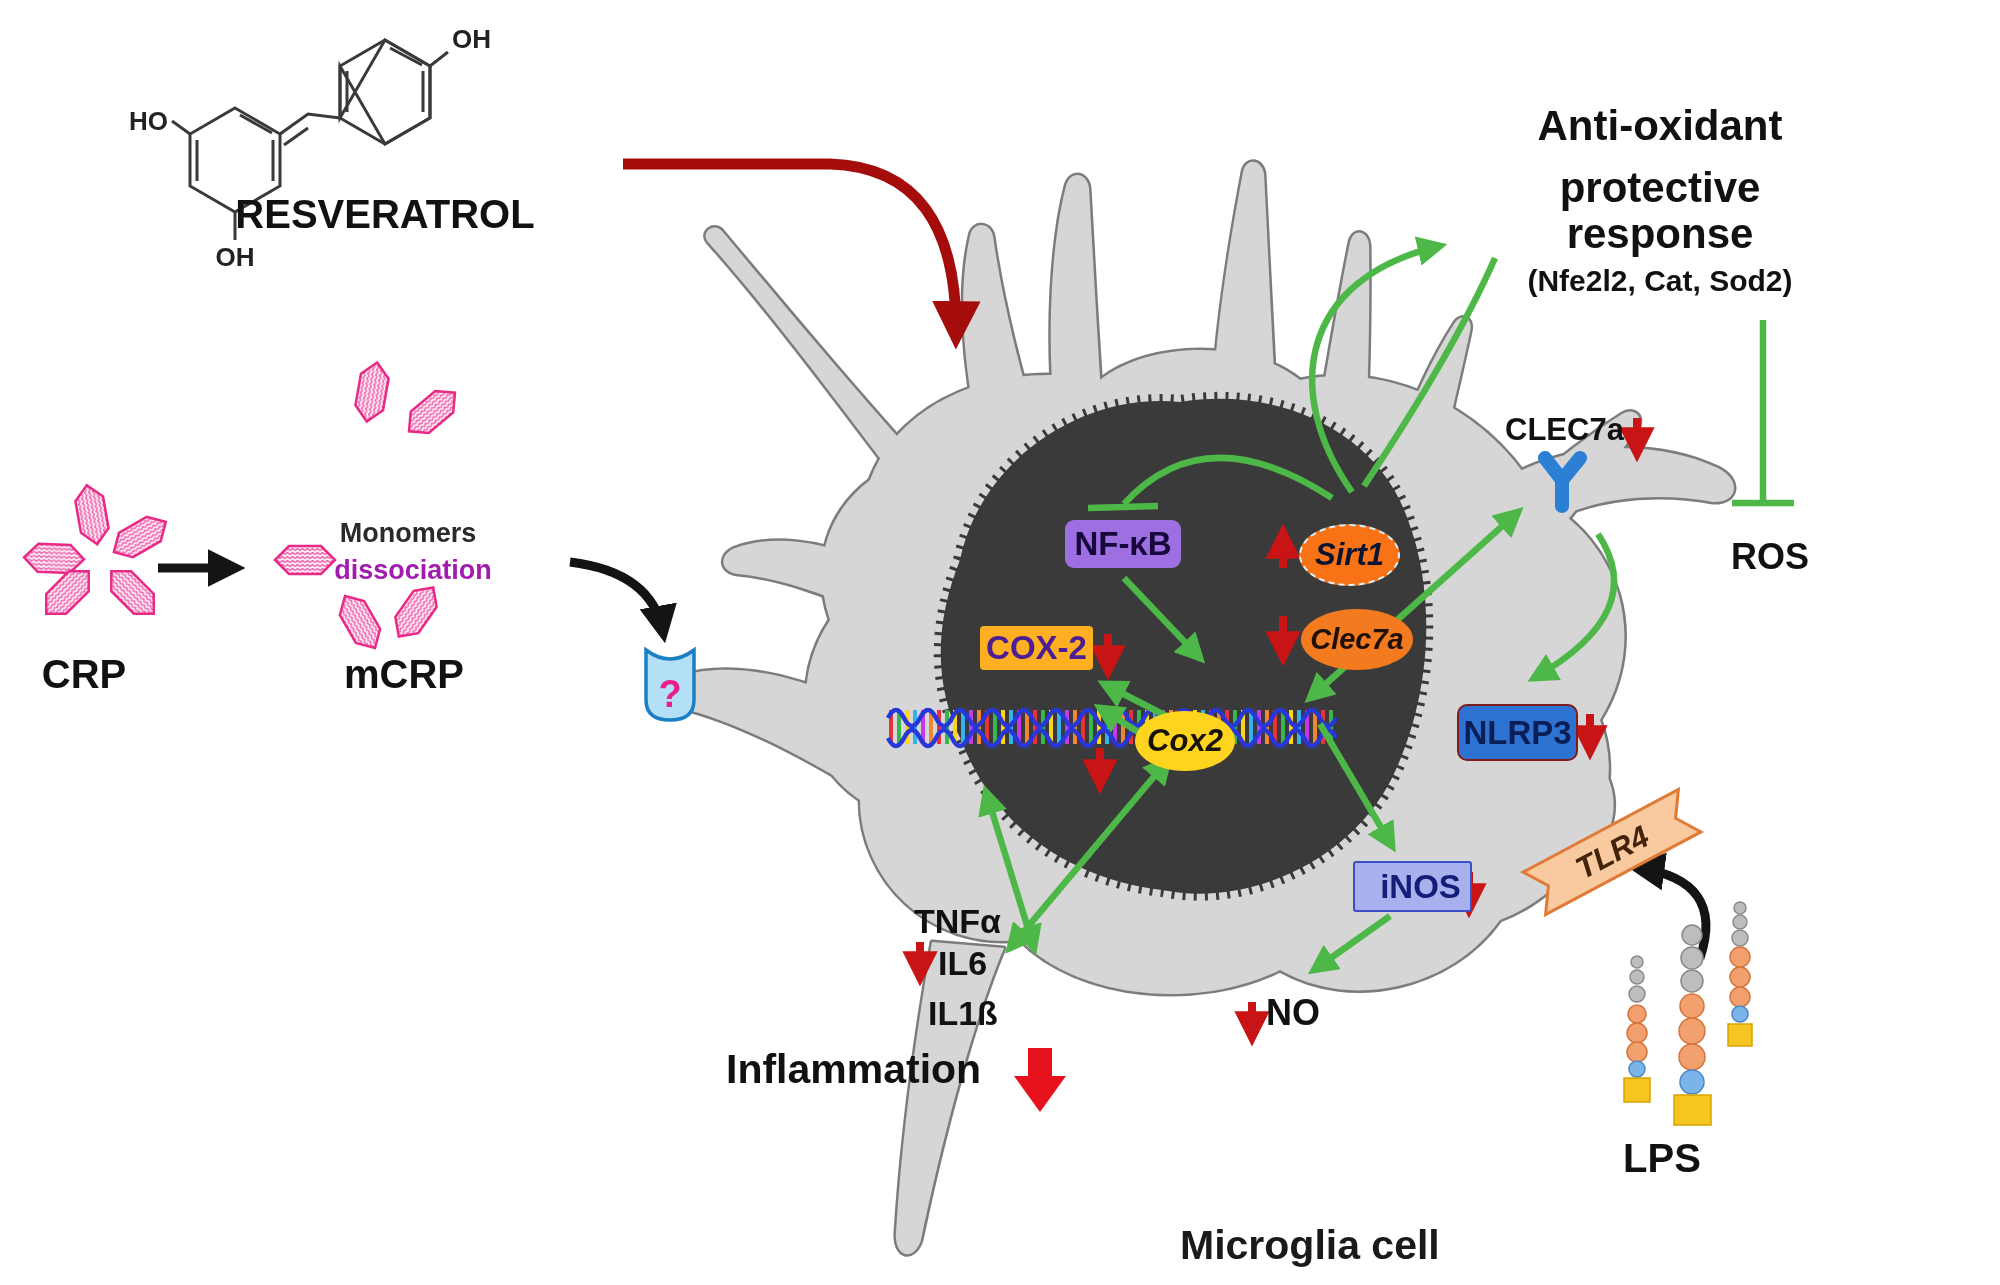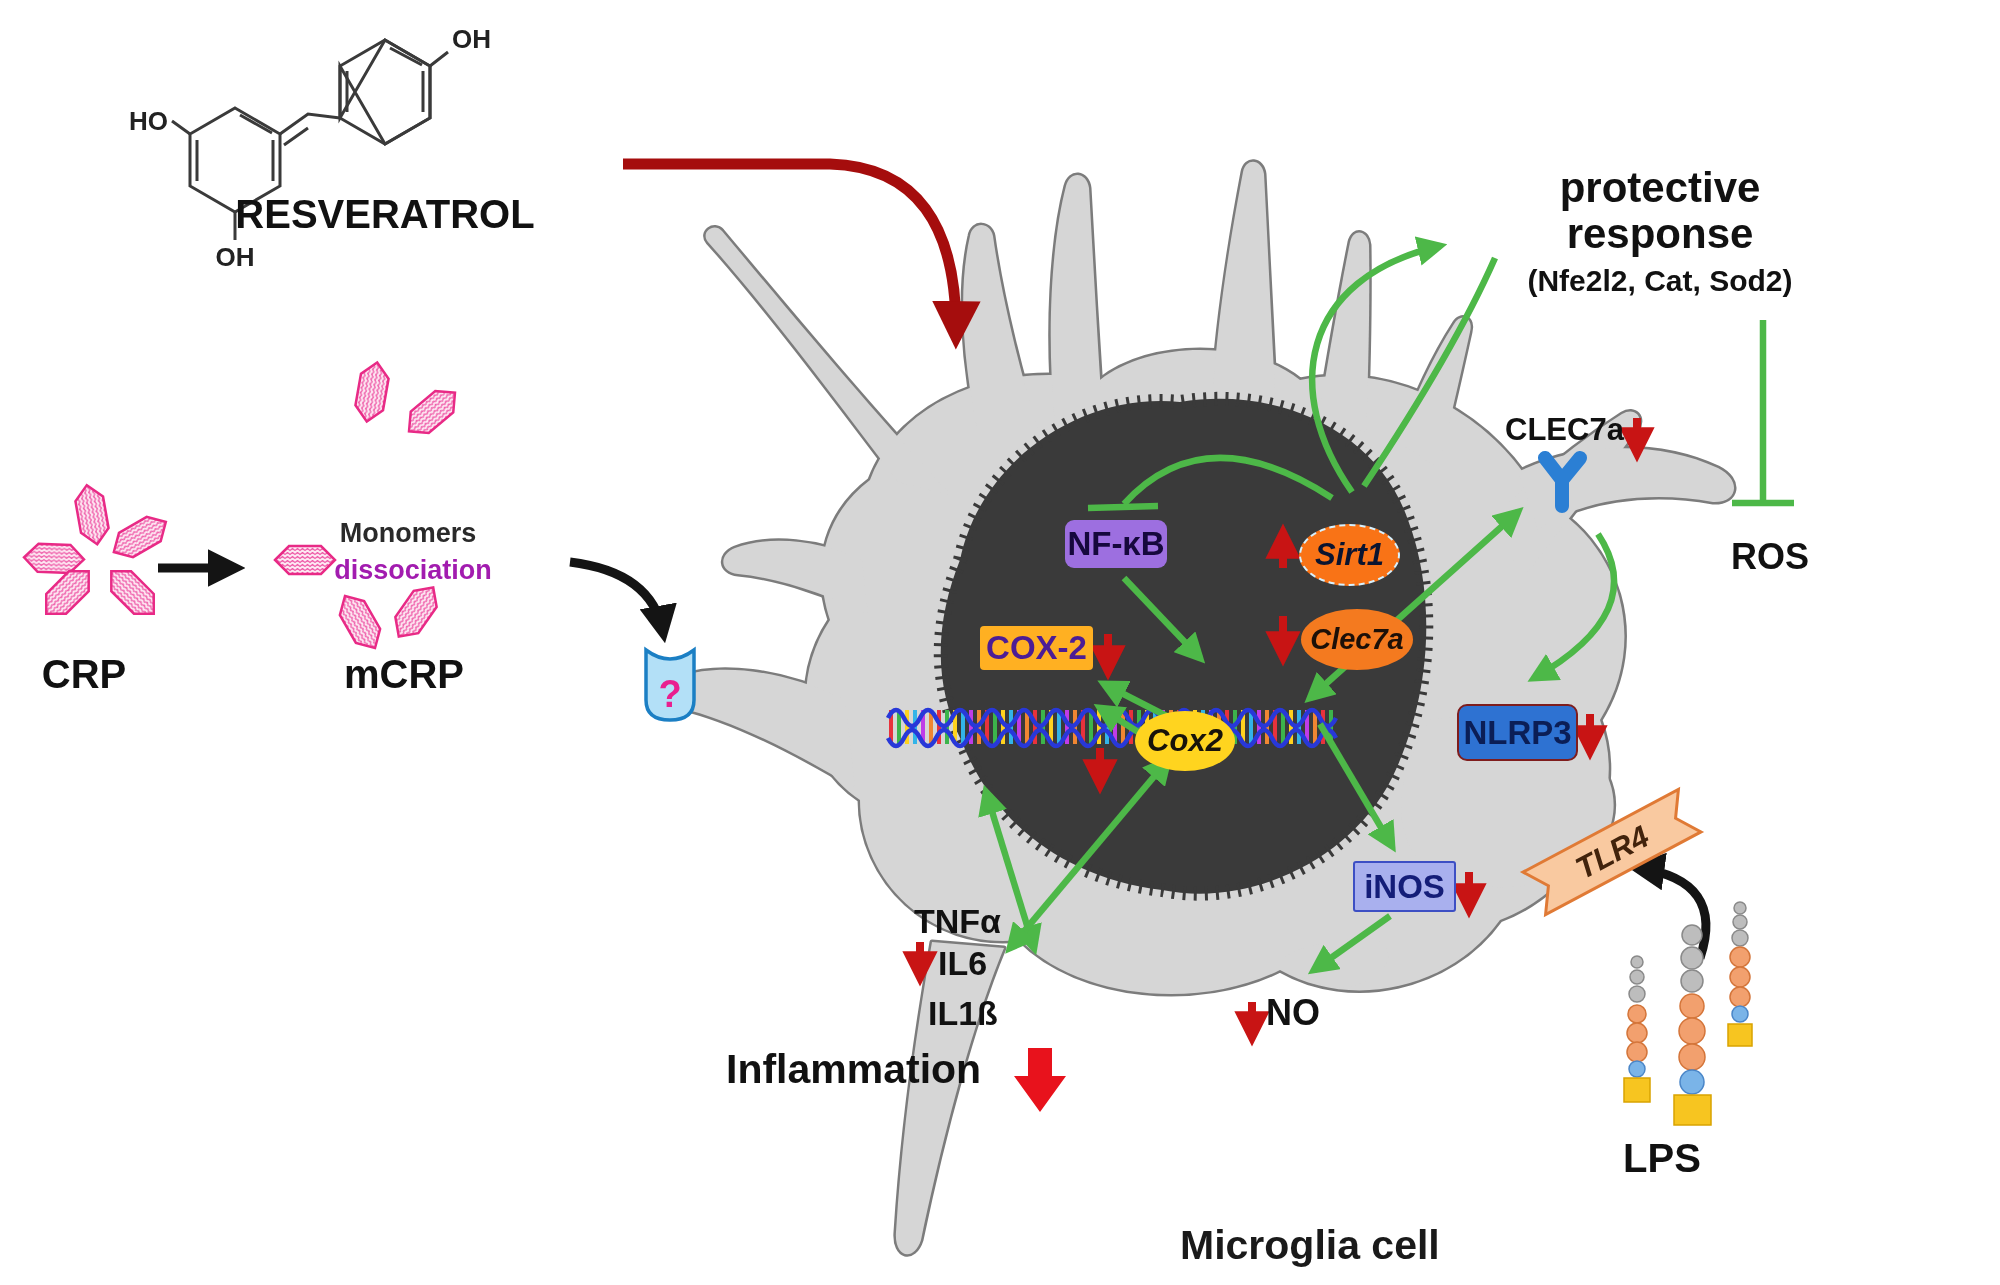--- a/index.html
+++ b/index.html
@@ -23,21 +23,21 @@
   .black-a { stroke:#141414; stroke-width:9; fill:none; }
   .darkred { stroke:#a50d0d; stroke-width:11; fill:none; }
 
   .box { position:absolute; display:flex; align-items:center; justify-content:center; }
   .nfkb { background:#9d6fe0; border-radius:9px; color:#16083d; font-weight:bold; font-size:33px; }
   .cox2box { background:#ffb022; border-radius:4px; color:#4c1d95; font-weight:bold; font-size:33px; }
   .cox2ell { background:#ffd41f; border-radius:50%; color:#18130a; font-weight:bold; font-style:italic; font-size:31px; }
   .sirt1 { background:#f97316; border:2px dashed #d8f2ff; border-radius:50%; color:#0a1430; font-weight:bold; font-style:italic; font-size:31px; }
   .clec7a { background:#f47a1f; border-radius:50%; color:#1c1008; font-weight:bold; font-style:italic; font-size:29px; }
   .nlrp3 { background:#2e72d2; border:2px solid #7f1d1d; border-radius:10px; color:#0b1e56; font-weight:bold; font-size:33px; }
-  .inos { background:#a9b0ee; border:2px solid #3d4fc4; border-radius:3px; color:#141d78; font-weight:bold; font-size:33px; }
+  .inos { background:#a9b0ee; border:2px solid #3d4fc4; border-radius:3px; color:#141d78; font-weight:bold; font-size:33px;padding-left:16px; }
 </style>
 </head>
 <body>
 
 <div id="stage">
 
   <svg class="layer" width="2000" height="1285" viewBox="0 0 2000 1285">
     <defs>
       <marker id="mGreen" viewBox="0 0 10 10" refX="7.5" refY="5" markerWidth="4.6" markerHeight="4.6" orient="auto-start-reverse">
         <path d="M0,0 L10,5 L0,10 z" fill="#4db848"></path>
@@ -229,28 +229,29 @@
     </g>
   </svg>
 
   <div class="lbl ctr b" style="left:385px; top:192px; font-size:40px;">RESVERATROL</div>
 
   <div class="lbl ctr b" style="left:84px; top:652px; font-size:40px;">CRP</div>
   <div class="lbl ctr b" style="left:404px; top:652px; font-size:40px;">mCRP</div>
   <div class="lbl ctr" style="left:408px; top:518px; font-size:27px; color:#2a2a2a;">Monomers</div>
   <div class="lbl ctr" style="left:413px; top:555px; font-size:27px; color:#a21caf;">dissociation</div>
 
+  <div class="lbl ctr b" style="left:1660px; top:102px; font-size:42px;">Anti-oxidant</div>
   <div class="lbl ctr b" style="left:1660px; top:156px; font-size:42px;margin-top:8px;">protective</div>
   <div class="lbl ctr b" style="left:1660px; top:210px; font-size:42px;">response</div>
   <div class="lbl ctr b" style="left:1660px; top:264px; font-size:30px;">(Nfe2l2, Cat, Sod2)</div>
   <div class="lbl ctr b" style="left:1770px; top:536px; font-size:36px;">ROS</div>
 
   <div class="lbl b" style="left:1505px; top:412px; font-size:31px;">CLEC7a</div>
 
-  <div class="box nfkb" style="left:1065px; top:520px; width:102px; height:48px;">
+  <div class="box nfkb" style="left:1065px; top:520px; width:116px; height:48px;">
       <span>NF-κB</span>
     </div>
   <div class="box cox2box" style="left:980px; top:626px; width:113px; height:44px;">
       <span>COX-2</span>
     </div>
   <div class="box cox2ell" style="left:1135px; top:711px; width:100px; height:60px;">
       <span>Cox2</span>
     </div>
   <div class="box sirt1" style="left:1299px; top:524px; width:97px; height:58px;">
       <span>Sirt1</span>

